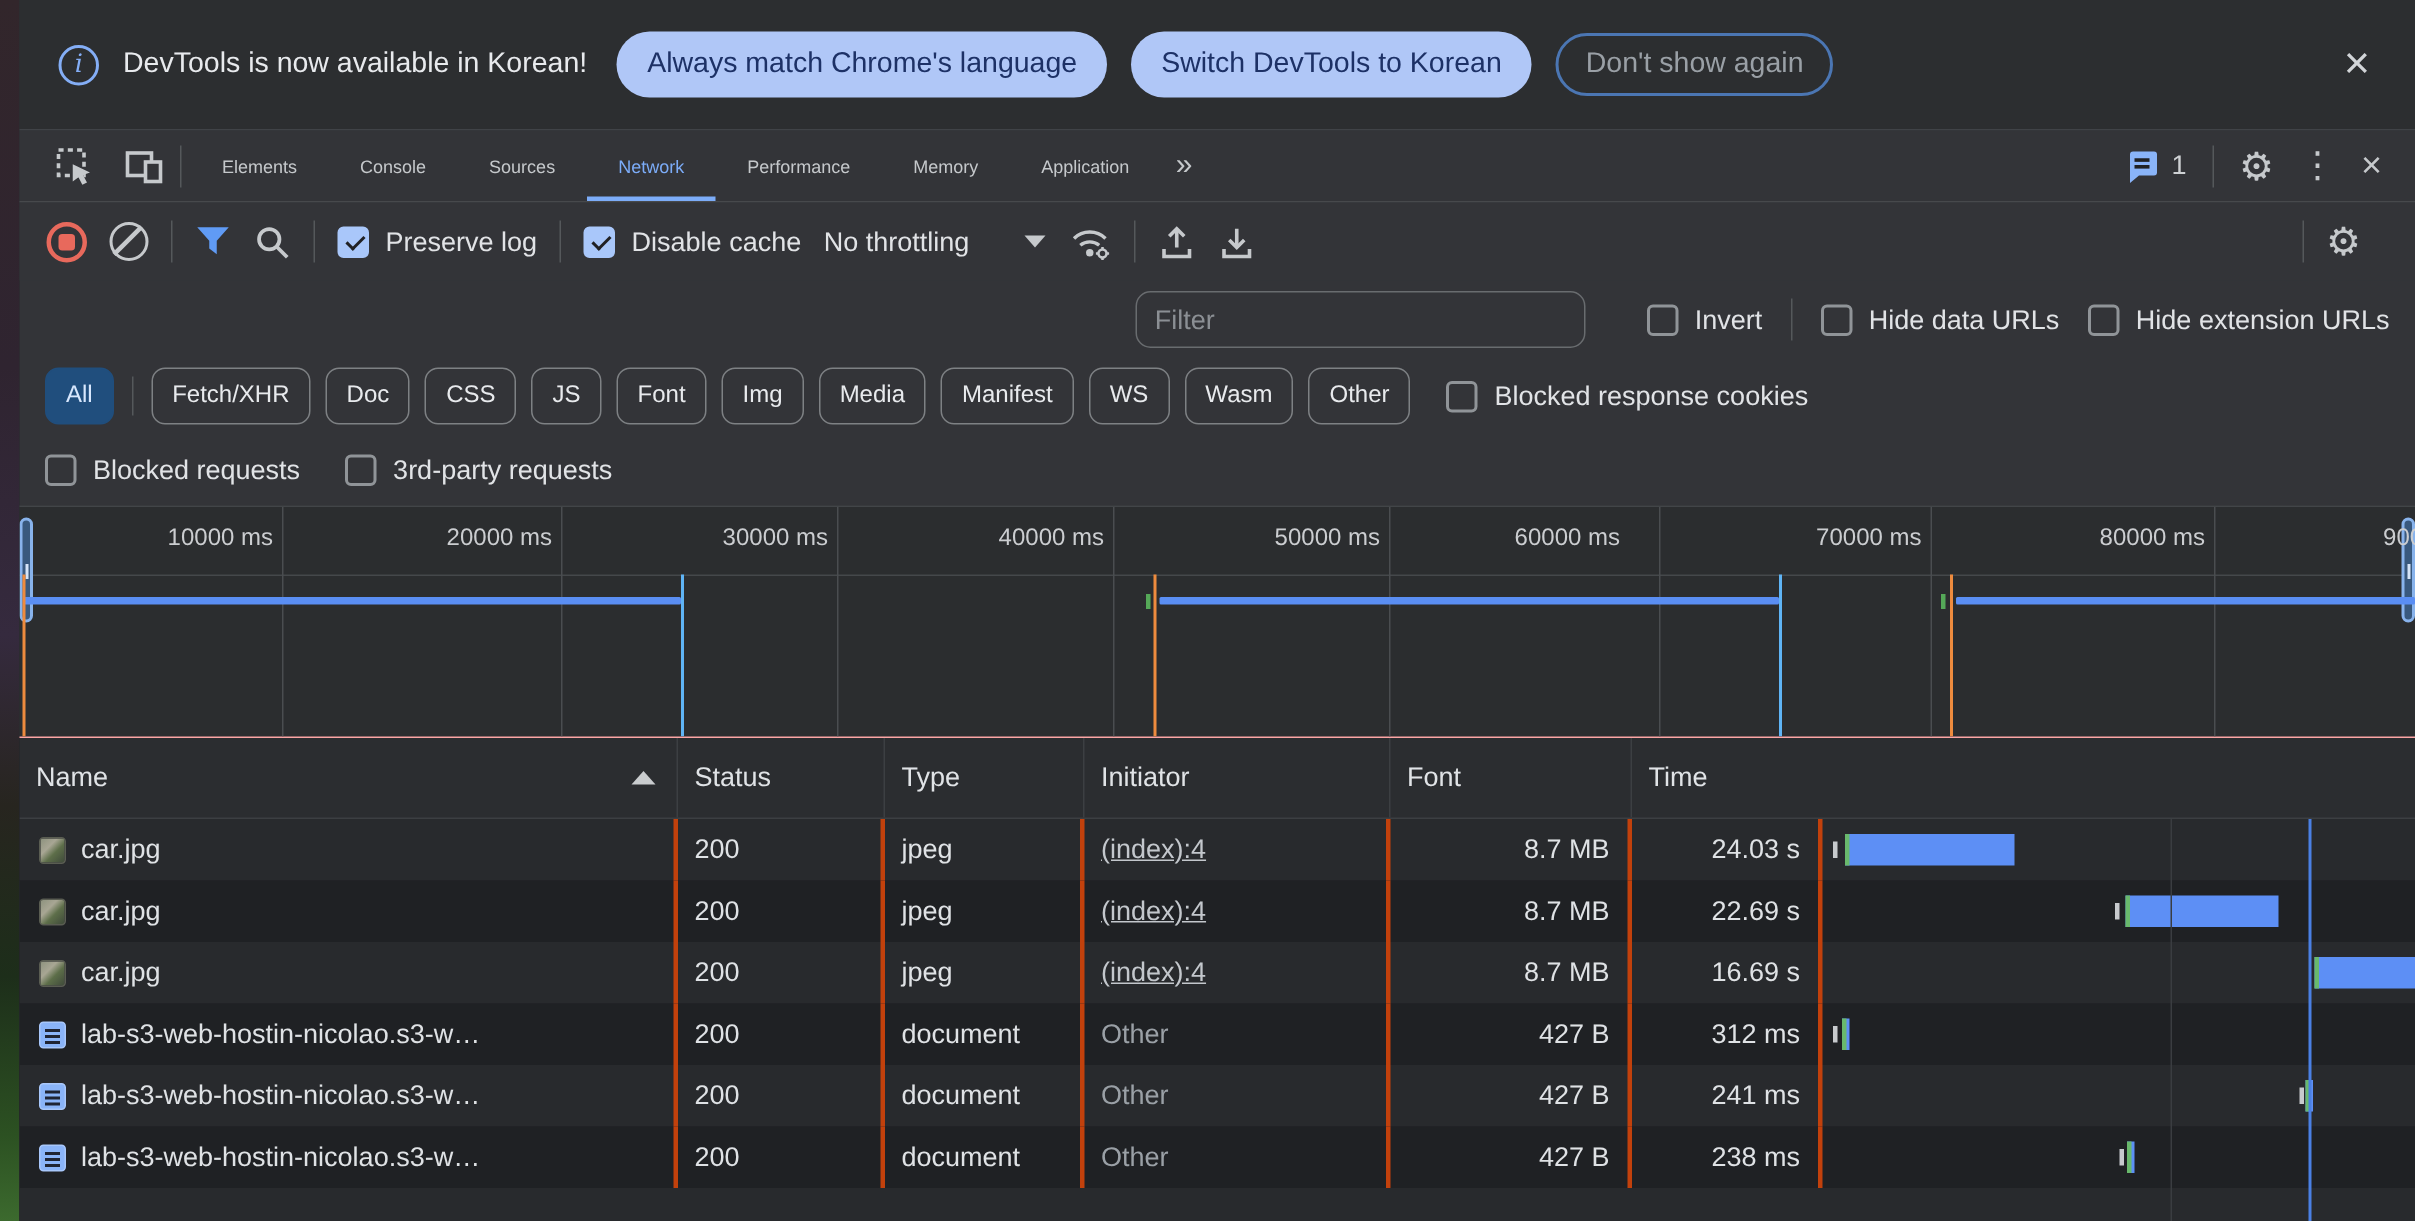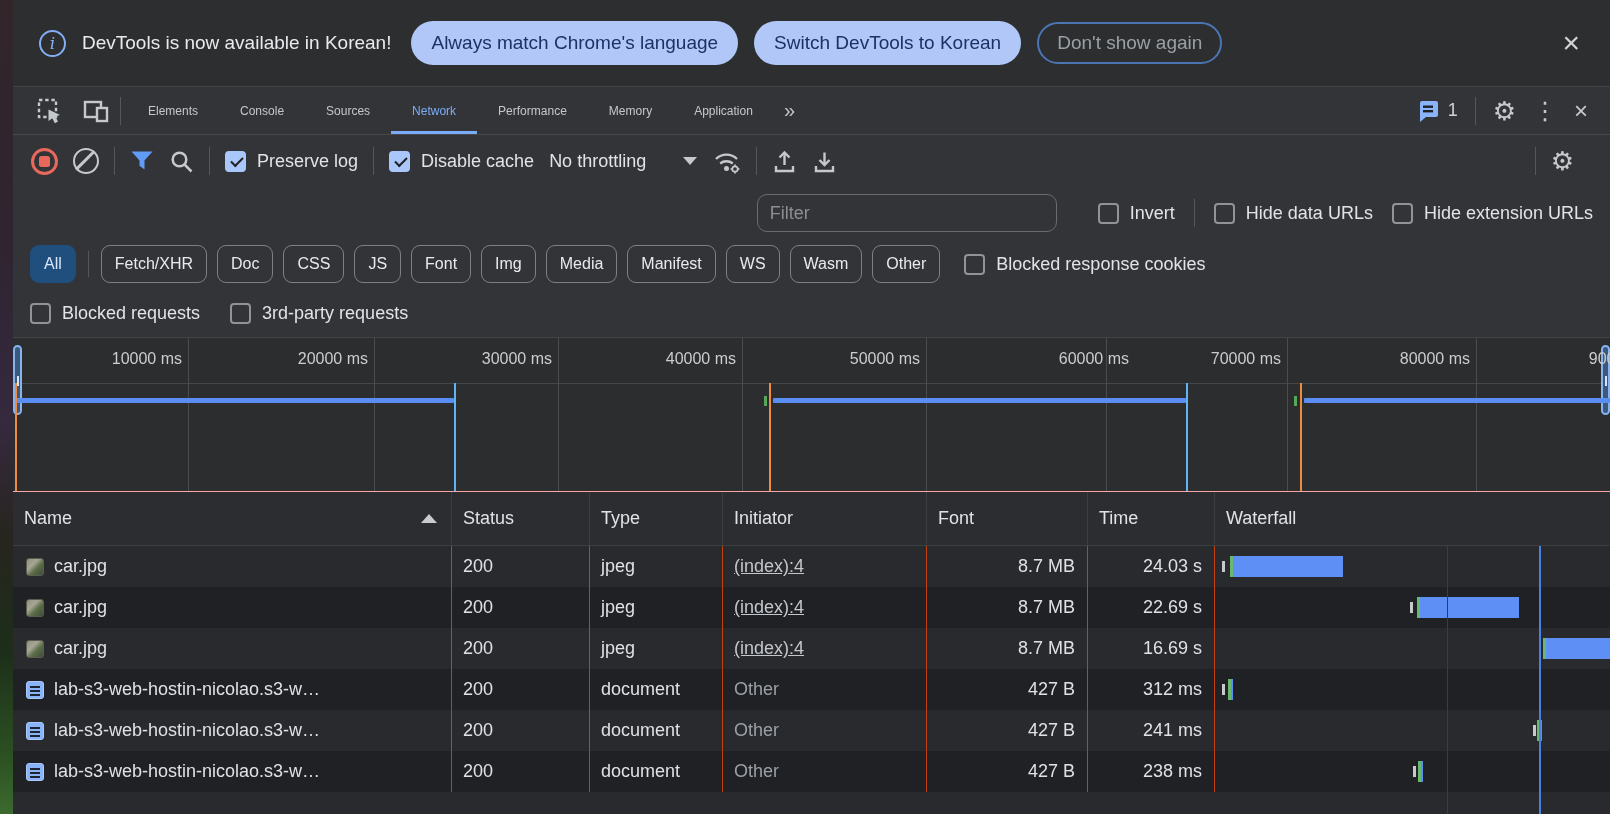--- a/index.html
+++ b/index.html
@@ -94,21 +94,21 @@
   .thead { height:54px; flex:0 0 54px; background:#2b2d30; border-bottom:1px solid #3c3f42;
            font-size:18px; color:#e0e3e6; }
   .hcell { display:flex; align-items:center; padding-left:11px; border-right:1px solid #3c3f42;
            position:relative; white-space:nowrap; overflow:hidden; }
   .hcell:last-child { border-right:none; }
   .sort { position:absolute; right:14px; width:0; height:0; border-left:8px solid transparent;
           border-right:8px solid transparent; border-bottom:9px solid #c9ccce; }
   .tbody { position:relative; flex:1; overflow:hidden; }
   .trow { height:41px; font-size:18px; color:#dfe2e5; }
   .trow.light { background:#282a2d; } .trow.dark { background:#1f2124; }
-  .cell { display:flex; align-items:center; padding-left:11px; border-right:1px solid #c2410c;
+  .cell { display:flex; align-items:center; padding-left:11px; border-right:3px solid #c2410c;
           white-space:nowrap; overflow:hidden; }
   .cell.num { justify-content:flex-end; padding-right:12px; }
   .cell.wf { border-right:none; position:relative; padding:0; }
   .cell.name { gap:10px; padding-left:13px; }
   .link { text-decoration:underline; color:#c3c7cc; cursor:pointer; }
   .dim { color:#9aa0a6; }
   .fico { width:18px; height:18px; border-radius:3px; flex:0 0 18px; }
   .fico.img { background:linear-gradient(135deg,#8d927e 0%,#a8a694 35%,#5d6e49 60%,#3f4a3a 100%);
               border:1px solid #5a5d52; }
   .fico.doc { background:#8ab4f8; border:1px solid #a8c7fa; position:relative; }
@@ -290,21 +290,21 @@
         <div class="ov-label" style="right: 1428px;">10000 ms</div>
         <div class="ov-grid" style="left: 361px;"></div>
         <div class="ov-label" style="right: 1242px;">20000 ms</div>
         <div class="ov-grid" style="left: 545px;"></div>
         <div class="ov-label" style="right: 1058px;">30000 ms</div>
         <div class="ov-grid" style="left: 729px;"></div>
         <div class="ov-label" style="right: 874px;">40000 ms</div>
         <div class="ov-grid" style="left: 913px;"></div>
         <div class="ov-label" style="right: 690px;">50000 ms</div>
         <div class="ov-grid" style="left: 1093px;"></div>
-        <div class="ov-label" style="right: 481px;">60000 ms</div>
+        <div class="ov-label" style="right: 530px;">60000 ms</div>
         <div class="ov-grid" style="left: 1274px;"></div>
         <div class="ov-label" style="right: 329px;">70000 ms</div>
         <div class="ov-grid" style="left: 1463px;"></div>
         <div class="ov-label" style="right: 140px;">80000 ms</div>
         <div class="ov-label" style="right: -49px;">90000 ms</div>
         <div class="ov-bar" style="left: 3px; width: 438px;"></div>
         <div class="ov-bar" style="left: 760px; width: 413px;"></div>
         <div class="ov-bar" style="left: 1291px; width: 306px;"></div>
         <div class="ov-load" style="left: 2px;"></div>
         <div class="ov-load" style="left: 756px;"></div>
@@ -319,21 +319,20 @@
       <div class="thead grid7">
         <div class="hcell">
           <span>Name</span>
           <span class="sort"></span>
         </div>
         <div class="hcell">Status</div>
         <div class="hcell">Type</div>
         <div class="hcell">Initiator</div>
         <div class="hcell">Font</div>
         <div class="hcell">Time</div>
-        <div class="hcell">Waterfall</div>
       </div>
       <div class="tbody">
 
         <div class="trow light grid7">
           <div class="cell name">
             <span class="fico img"></span>
             <span>car.jpg</span>
           </div>
           <div class="cell">200</div>
           <div class="cell">jpeg</div>

